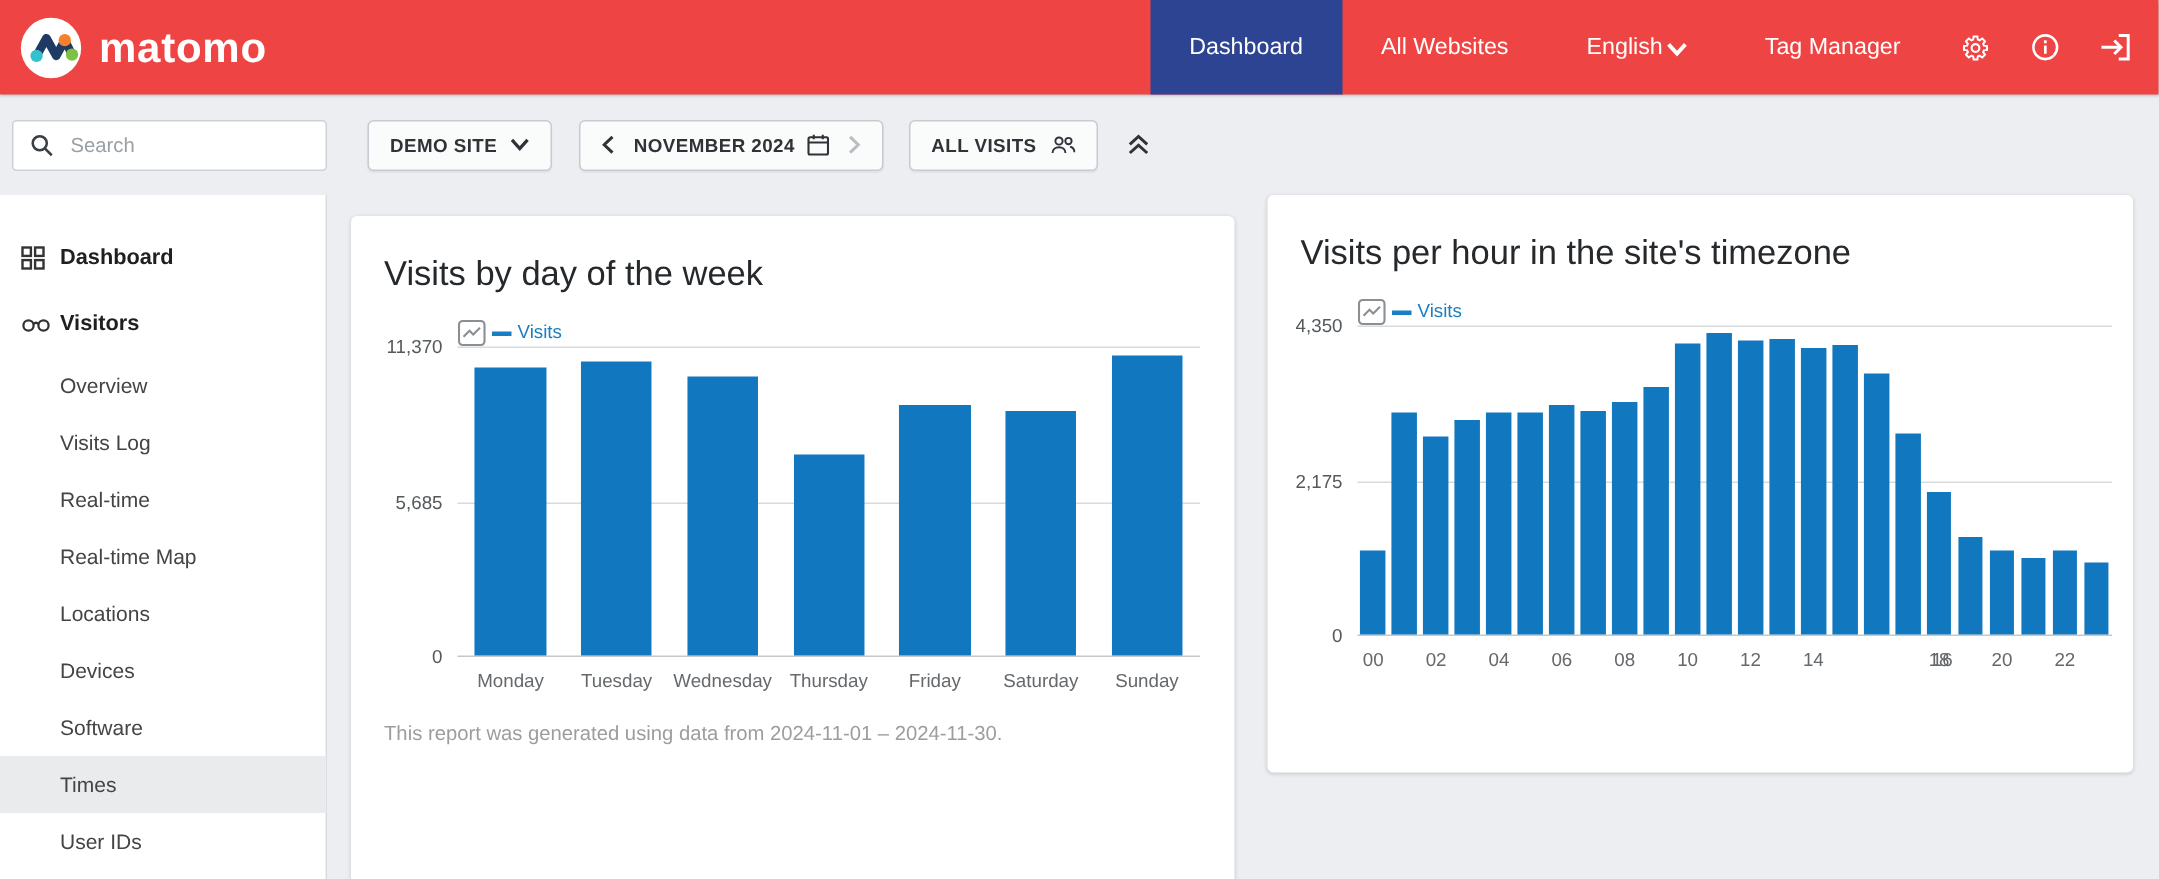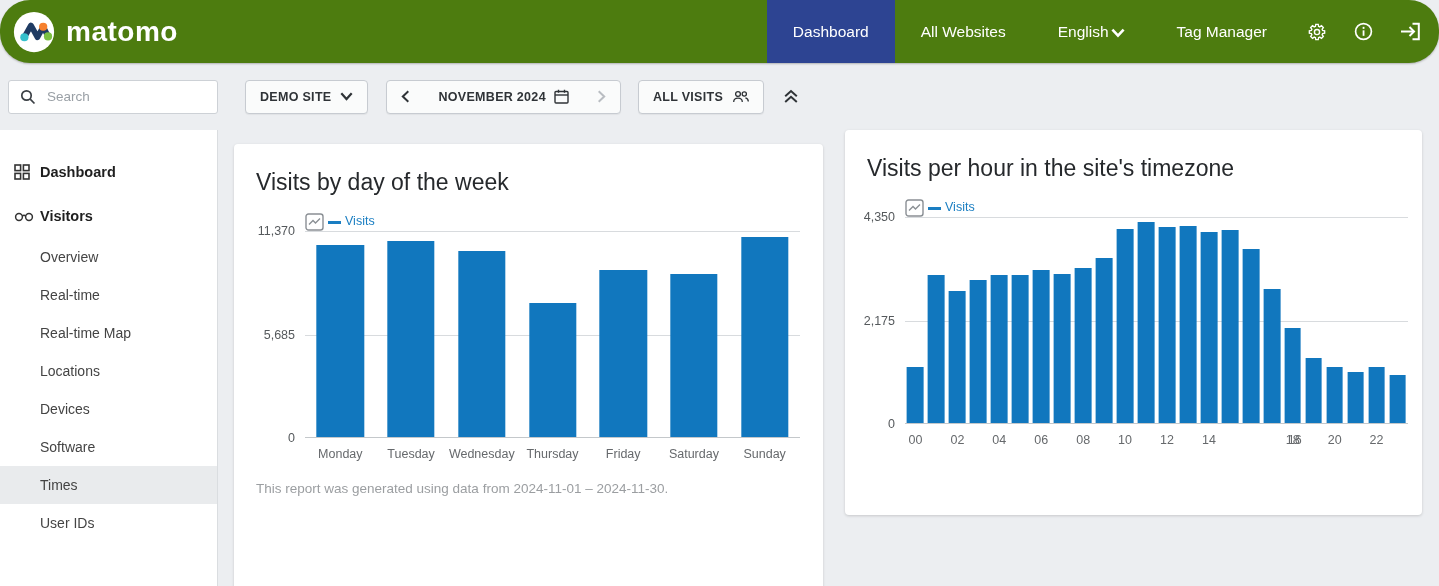--- a/index.html
+++ b/index.html
@@ -1,21 +1,21 @@
 <!DOCTYPE html>
 <html><head>
 <meta charset="utf-8">
 <style>
   * { box-sizing: border-box; }
   html,body { margin:0; padding:0; width:1439px; height:586px; overflow:hidden;
     font-family:"Liberation Sans", sans-serif; background:#eceef1; }
 
   
-  .topnav { position:absolute; left:0; top:0; right:0; height:63px; background:#4d7c0f;
-    display:flex; align-items:center; box-shadow:0 1px 2px rgba(0,0,0,.25); z-index:5;border-radius:30px; }
+  .topnav { position:absolute; left:0; top:0; right:0; height:63px; background:#ef4444;
+    display:flex; align-items:center; box-shadow:0 1px 2px rgba(0,0,0,.25); z-index:5; }
   .logo { display:flex; align-items:center; gap:11px; padding-left:13px; cursor:pointer; }
   .logo-text { color:#fff; font-size:28px; font-weight:bold; letter-spacing:.5px; }
   .nav-items { margin-left:auto; display:flex; align-items:stretch; height:63px; }
   .nav-item { color:#fff; font-size:15.5px; padding:0 26px; display:flex; align-items:center;
     cursor:pointer; white-space:nowrap; }
   .nav-item.active { background:#2d4492; }
   .nav-item .chev { display:inline-flex; margin-left:2px; transform:translateY(1px); }
   .nav-icons { display:flex; align-items:center; gap:27px; padding:0 19px 0 14px; }
   .nav-icon { display:inline-flex; cursor:pointer; }
 
@@ -23,21 +23,21 @@
   .toolbar { position:absolute; left:0; top:63px; right:0; height:67px; display:flex; align-items:center; }
   .search-box { margin-left:8px; width:210px; height:34px; background:#fff; border:1px solid #cdd1d6;
     border-radius:3px; display:flex; align-items:center; gap:9px; padding:0 11px; }
   .search-box input { border:none; outline:none; background:transparent; font-size:13.5px;
     color:#333; width:100%; font-family:"Liberation Sans", sans-serif; }
   .search-box input::placeholder { color:#9aa0a6; }
   .tb-btn { height:34px; background:#fafbfb; border:1px solid #c7cbd1; border-radius:4px;
     display:flex; align-items:center; gap:9px; padding:0 14px; font-size:12.5px; font-weight:bold;
     color:#2f3337; letter-spacing:.3px; cursor:pointer; box-shadow:0 1px 1px rgba(0,0,0,.05); white-space:nowrap; }
   #siteSelector { margin-left:27px; }
-  #datePicker   { margin-left:18px; gap:28px; }
+  #datePicker   { margin-left:18px; gap:12px; }
   #segmentBtn   { margin-left:17px; }
   .chev-right.disabled svg path { stroke:#b9bdc2; }
   .collapse { margin-left:19px; display:inline-flex; cursor:pointer; }
 
   
   .sidebar { position:absolute; left:0; top:130px; width:218px; bottom:0; background:#fff;
     border-right:1px solid #dadde0; padding-top:20px; }
   .side-item { display:flex; align-items:center; font-size:14px; color:#444; cursor:pointer; }
   .side-item.l1 { height:44px; font-weight:bold; font-size:14.5px; color:#1f1f1f; }
   .side-item.l1 .icon { width:26px; margin-left:14px; display:flex; align-items:center; }
@@ -198,20 +198,23 @@
         <svg width="20" height="14" viewBox="0 0 20 14" fill="none" stroke="#333" stroke-width="1.5">
           <circle cx="5" cy="8" r="3.4"></circle>
           <circle cx="15" cy="8" r="3.4"></circle>
           <path d="M8.4 7 Q10 5.4 11.6 7"></path>
         </svg>
       </span>
       <span>Visitors</span>
     </div>
     <div class="side-item l2">
       <span>Overview</span>
+    </div>
+    <div class="side-item l2">
+      <span>Visits Log</span>
     </div>
     <div class="side-item l2">
       <span>Real-time</span>
     </div>
     <div class="side-item l2">
       <span>Real-time Map</span>
     </div>
     <div class="side-item l2">
       <span>Locations</span>
     </div>

